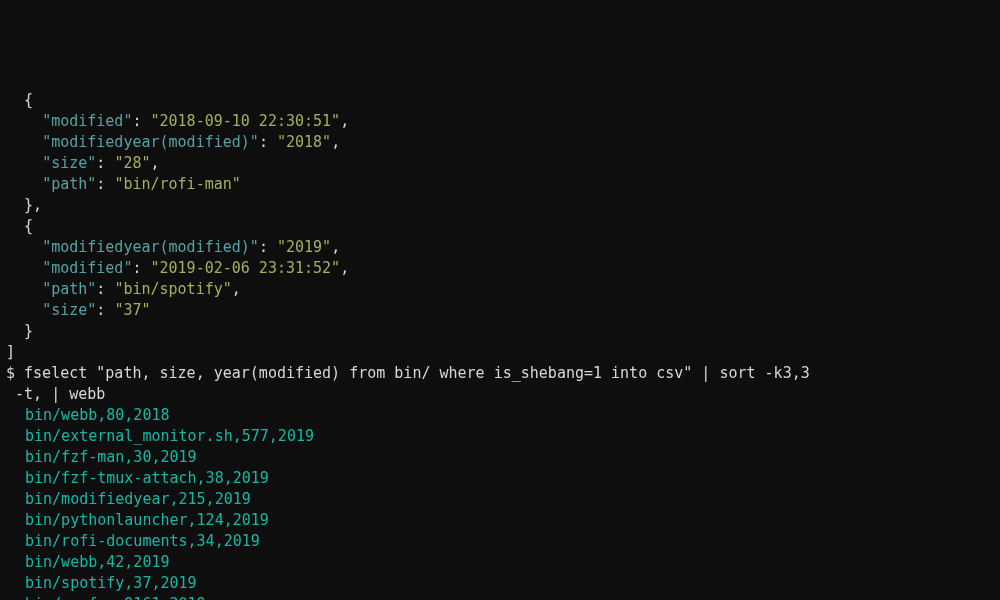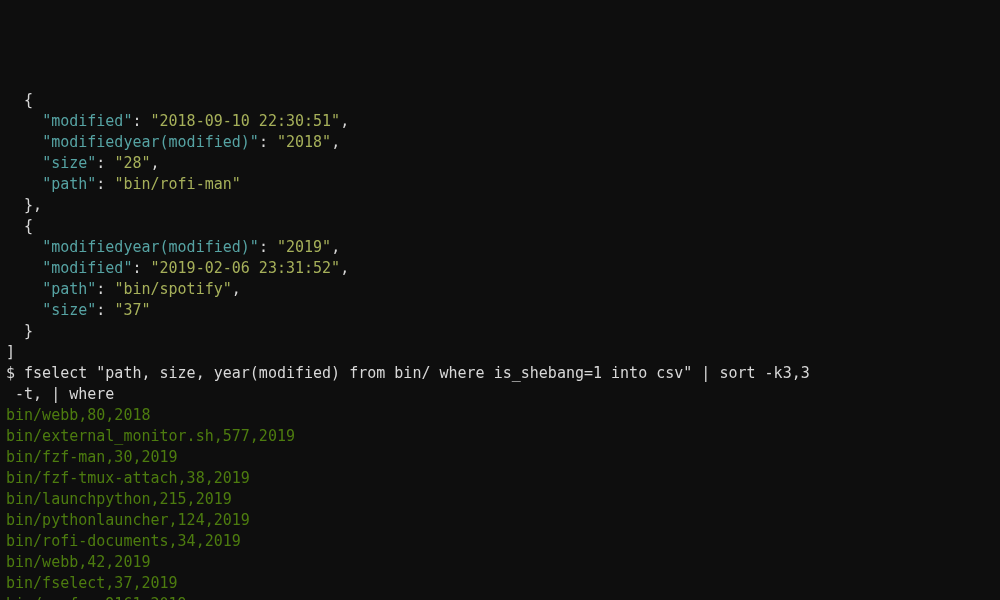--- a/index.html
+++ b/index.html
@@ -18,48 +18,48 @@
       height: 600px;
       overflow: hidden;
       white-space: pre;
     }
     .json-brace { color: #d8d8d8; }
     .json-key { color: #56a3a3; }
     .json-string { color: #a6b05a; }
     .json-punct { color: #d8d8d8; }
     .prompt { color: #d8d8d8; }
     .command { color: #d8d8d8; }
-    .output { color: #4d7c0f; }
+    .output { color: #14b8a6; margin-left: 19px; }
   </style>
 </head>
 <body>
 
 
 
 <div><span><span>  </span><span class="json-brace">{</span></span>
 <span><span>    </span><span class="json-key">"modified"</span><span class="json-punct">: </span><span class="json-string">"2018-09-10 22:30:51"</span><span class="json-punct">,</span></span>
 <span><span>    </span><span class="json-key">"modifiedyear(modified)"</span><span class="json-punct">: </span><span class="json-string">"2018"</span><span class="json-punct">,</span></span>
 <span><span>    </span><span class="json-key">"size"</span><span class="json-punct">: </span><span class="json-string">"28"</span><span class="json-punct">,</span></span>
 <span><span>    </span><span class="json-key">"path"</span><span class="json-punct">: </span><span class="json-string">"bin/rofi-man"</span></span>
 <span><span>  </span><span class="json-brace">},</span></span>
 <span><span>  </span><span class="json-brace">{</span></span>
 <span><span>    </span><span class="json-key">"modifiedyear(modified)"</span><span class="json-punct">: </span><span class="json-string">"2019"</span><span class="json-punct">,</span></span>
 <span><span>    </span><span class="json-key">"modified"</span><span class="json-punct">: </span><span class="json-string">"2019-02-06 23:31:52"</span><span class="json-punct">,</span></span>
 <span><span>    </span><span class="json-key">"path"</span><span class="json-punct">: </span><span class="json-string">"bin/spotify"</span><span class="json-punct">,</span></span>
 <span><span>    </span><span class="json-key">"size"</span><span class="json-punct">: </span><span class="json-string">"37"</span></span>
 <span><span>  </span><span class="json-brace">}</span></span>
 <span><span class="json-brace">]</span></span>
 <span><span class="prompt">$ </span><span class="command">fselect "path, size, year(modified) from bin/ where is_shebang=1 into csv" | sort -k3,3</span></span>
-<span><span class="command"> -t, | where</span></span>
+<span><span class="command"> -t, | webb</span></span>
 <span class="output">bin/webb,80,2018</span>
 <span class="output">bin/external_monitor.sh,577,2019</span>
 <span class="output">bin/fzf-man,30,2019</span>
 <span class="output">bin/fzf-tmux-attach,38,2019</span>
-<span class="output">bin/launchpython,215,2019</span>
+<span class="output">bin/modifiedyear,215,2019</span>
 <span class="output">bin/pythonlauncher,124,2019</span>
 <span class="output">bin/rofi-documents,34,2019</span>
 <span class="output">bin/webb,42,2019</span>
-<span class="output">bin/fselect,37,2019</span>
+<span class="output">bin/spotify,37,2019</span>
 <span class="output">bin/zzzfoo,9161,2019</span>
 </div>
 
 
 
 
 </body></html>

